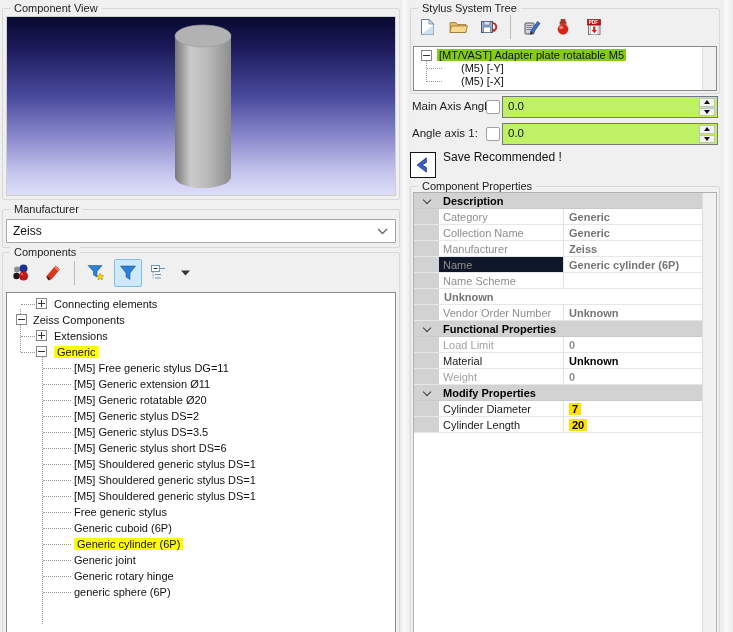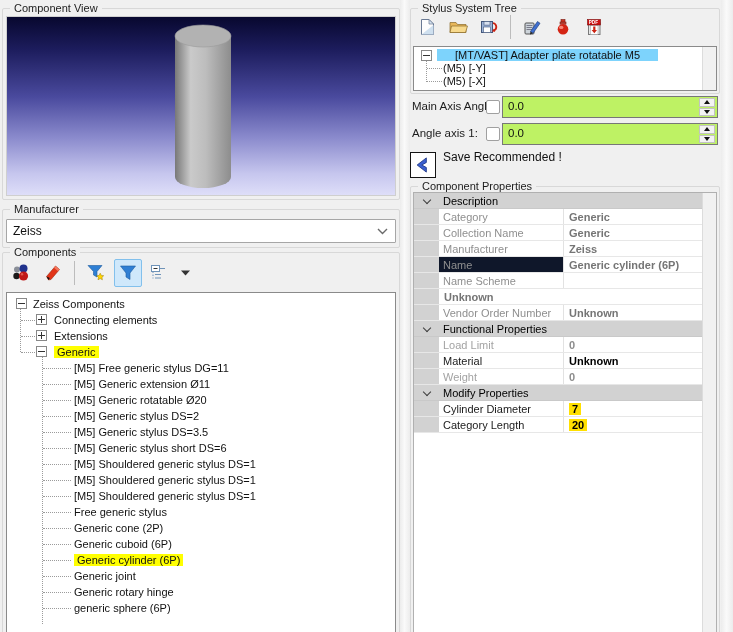--- a/index.html
+++ b/index.html
@@ -52,24 +52,24 @@
   .guide{position:absolute;border-left:1px dotted #9b9b9b;width:0}
   #guide-a{left:13px;top:16px;height:43px}
   #guide-b{left:35px;top:64px;height:267px}
 
   
   #sty-tree{position:absolute;left:1px;top:2px;right:14px;font-size:11px}
   .srow{position:relative;height:13px;line-height:13px;white-space:nowrap}
   .srow .exp{position:absolute;width:9px;height:9px;top:1px;background:#fff;border:1px solid #888;left:6px}
   .srow .exp::before{content:"";position:absolute;left:1px;right:1px;top:4px;height:1px;background:#333}
   .srow .slabel{margin-left:22px}
-  .srow.child .slabel{margin-left:28px}
+  .srow.child .slabel{margin-left:46px}
   .srow.child::before{content:"";position:absolute;left:12px;top:6px;width:15px;border-top:1px dotted #9b9b9b}
   #sty-guide{left:12px;top:12px;height:23px}
-  .rootsel{background:#7dd3fc;padding:0 18px}
+  .rootsel{background:#84cc16;padding:0 2px}
 
   
   .flabel{position:absolute;font-size:11.5px;color:#1c1c1c}
   .cbox{position:absolute;width:12px;height:12px;background:#fff;border:1px solid #a0a0a0;border-radius:2px}
   .spin{position:absolute;height:20px;background:#bef264;border:1px solid #777}
   .spin .sval{position:absolute;left:5px;top:3px;font-size:11.5px}
   .spin .btns{position:absolute;right:2px;top:1px;bottom:1px;width:16px;display:flex;flex-direction:column;gap:1px}
   .spinbtn{flex:1;background:#f3f3f3;border:1px solid #c2c2c2;display:flex;align-items:center;justify-content:center}
   .tri-up{width:0;height:0;border-left:3.5px solid transparent;border-right:3.5px solid transparent;border-bottom:4px solid #111}
   .tri-dn{width:0;height:0;border-left:3.5px solid transparent;border-right:3.5px solid transparent;border-top:4px solid #111}
@@ -85,21 +85,21 @@
   .prow{display:flex;align-items:stretch;height:15px;border-bottom:1px solid #e7e7e7;background:#fff;font-size:11px}
   .pgut{width:25px;flex:none;background:#d2d2d2;display:flex;align-items:center;justify-content:center}
   .pgut .chevg{display:none;width:5px;height:5px;border-right:1.5px solid #3c3c3c;border-bottom:1.5px solid #3c3c3c;
                transform:rotate(45deg);margin-top:-2px}
   .plabel{width:120px;flex:none;display:flex;align-items:center;padding-left:4px;color:#8f8f8f;
           border-right:1px solid #e2e2e2}
   .pvalue{flex:1;display:flex;align-items:center;padding-left:5px;font-weight:bold;color:#757575}
   .pvalue i{font-style:normal}
   .prow.pgroup{background:#d2d2d2;border-bottom:1px solid #c9c9c9}
   .prow.pgroup .pgut .chevg{display:block}
-  .prow.pgroup .plabel{width:auto;flex:1;border-right:none;color:#000;font-weight:normal}
+  .prow.pgroup .plabel{width:auto;flex:1;border-right:none;color:#000;font-weight:bold}
   .prow.dim .plabel{color:#a3a3a3}   .prow.dim .pvalue{color:#8d8d8d}
   .prow.strong .plabel{color:#1a1a1a}.prow.strong .pvalue{color:#000}
   .prow.edit-highlight .plabel{color:#1a1a1a}
   .prow.edit-highlight .pvalue i{background:#ffe000;color:#000;padding:0 3px}
   .prow.label-selected .plabel{background:#0f172a}
 
   
   .strip{position:absolute;top:0;bottom:0;background:linear-gradient(90deg,#ececec,#fafafa 45%,#ececec)}
   #splitter{left:400px;width:10px}
   #rightedge{left:721px;width:12px}
@@ -186,32 +186,32 @@
             <path d="M0 0.5 H9 L4.5 5.5 Z" fill="#333"></path>
           </svg>
       </div>
     </div>
 
     <div class="treebox" style="left:3px;top:39px;right:3px;bottom:4px">
       <div class="guide" id="guide-a"></div>
       <div class="guide" id="guide-b"></div>
       <div id="comp-tree">
 
+          <div class="trow l1">
+            <span class="exp plus"></span>
+            <span class="tlabel">Connecting elements</span>
+          </div>
+
           <div class="trow l0">
             <span class="exp minus"></span>
             <span class="tlabel">Zeiss Components</span>
           </div>
 
           <div class="trow l1">
             <span class="exp plus"></span>
-            <span class="tlabel">Connecting elements</span>
-          </div>
-
-          <div class="trow l1">
-            <span class="exp plus"></span>
             <span class="tlabel">Extensions</span>
           </div>
 
           <div class="trow l1">
             <span class="exp minus"></span>
             <span class="tlabel hl">Generic</span>
           </div>
 
           <div class="trow l2">
             
@@ -257,24 +257,20 @@
           <div class="trow l2">
             
             <span class="tlabel">[M5] Shouldered generic stylus DS=1</span>
           </div>
 
           <div class="trow l2">
             
             <span class="tlabel">Free generic stylus</span>
           </div>
 
-          <div class="trow l2">
-            
-            <span class="tlabel">Generic cone (2P)</span>
-          </div>
 
           <div class="trow l2">
             
             <span class="tlabel">Generic cuboid (6P)</span>
           </div>
 
           <div class="trow l2">
             
             <span class="tlabel hl">Generic cylinder (6P)</span>
           </div>
@@ -515,21 +511,21 @@
           <div class="prow edit-highlight">
             <span class="pgut"></span>
             <span class="plabel">Cylinder Diameter</span>
             <span class="pvalue">
               <i>7</i>
             </span>
           </div>
 
           <div class="prow edit-highlight">
             <span class="pgut"></span>
-            <span class="plabel">Category Length</span>
+            <span class="plabel">Cylinder Length</span>
             <span class="pvalue">
               <i>20</i>
             </span>
           </div>
         </div>
       <div class="scrollstrip"></div>
     </div>
   </div>
 
 </div>

